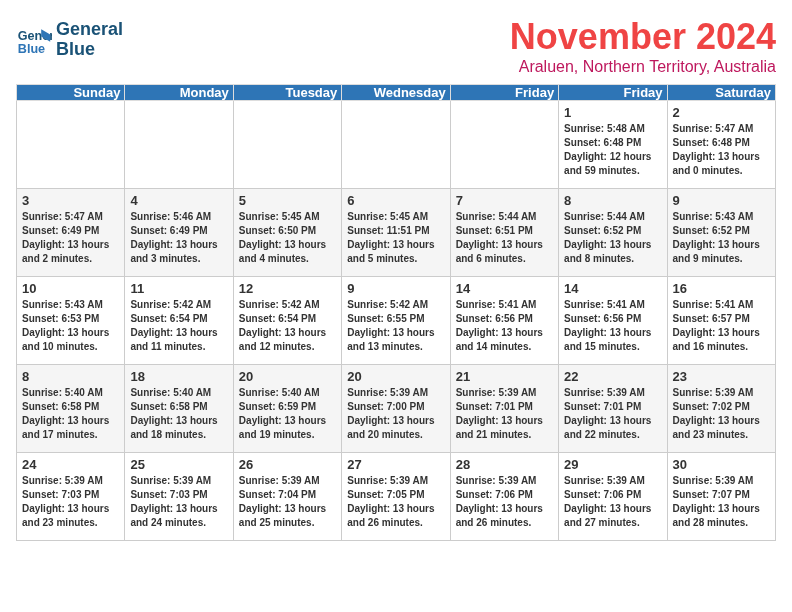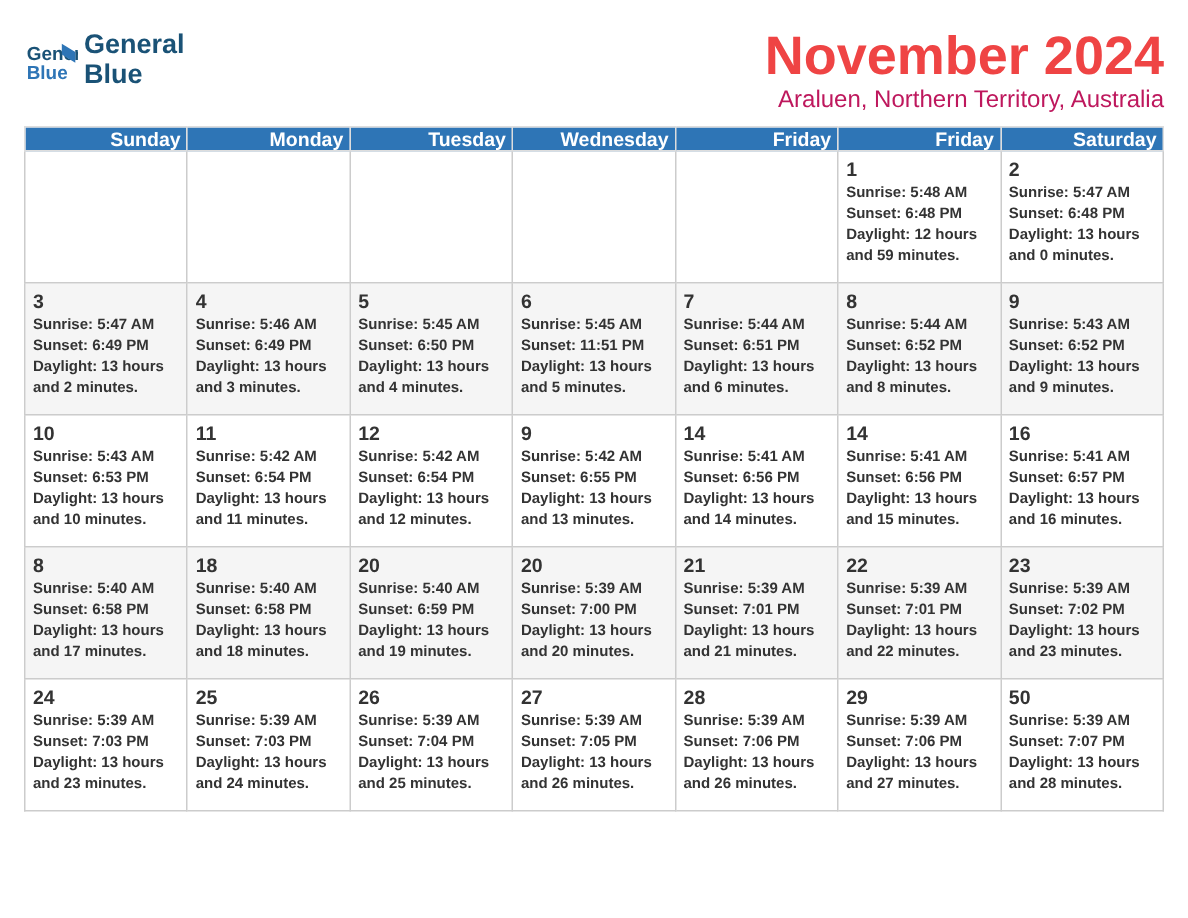--- a/index.html
+++ b/index.html
@@ -331,21 +331,21 @@
 and 26 minutes.</div>
         </td>
         <td>
           <span class="day-number">29</span>
           <div class="day-info">Sunrise: 5:39 AM
 Sunset: 7:06 PM
 Daylight: 13 hours
 and 27 minutes.</div>
         </td>
         <td>
-          <span class="day-number">50</span>
+          <span class="day-number">30</span>
           <div class="day-info">Sunrise: 5:39 AM
 Sunset: 7:07 PM
 Daylight: 13 hours
 and 28 minutes.</div>
         </td>
       </tr>
     </tbody>
 </table>
 
 </body></html>

